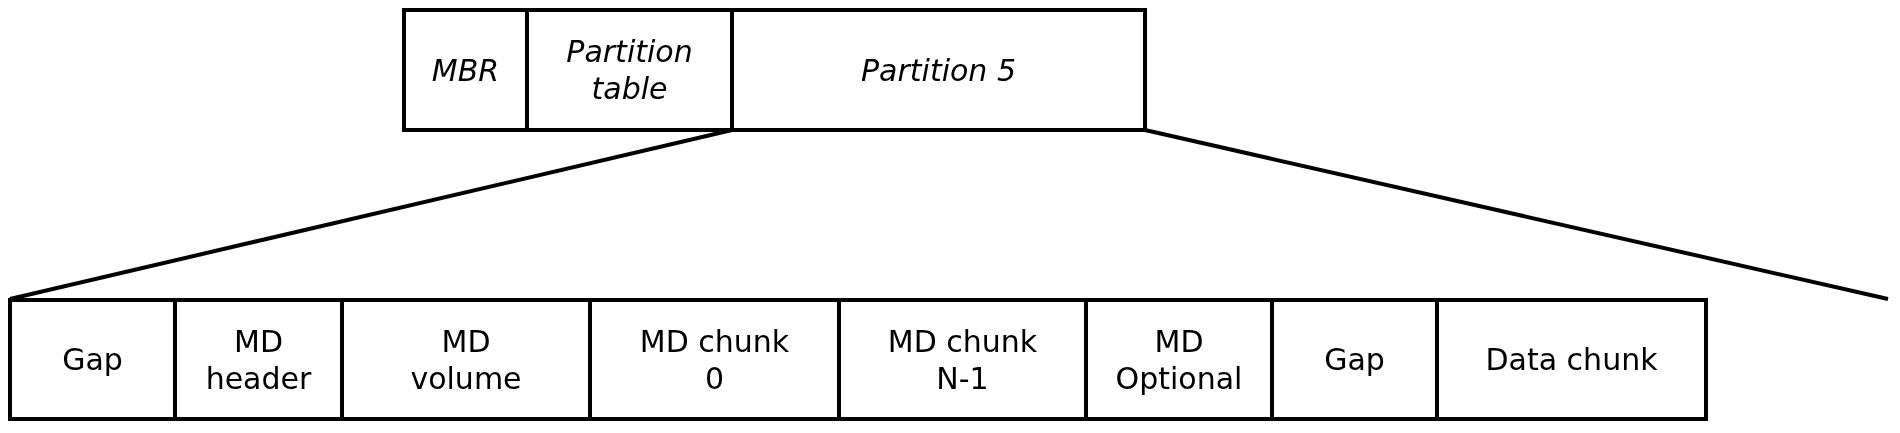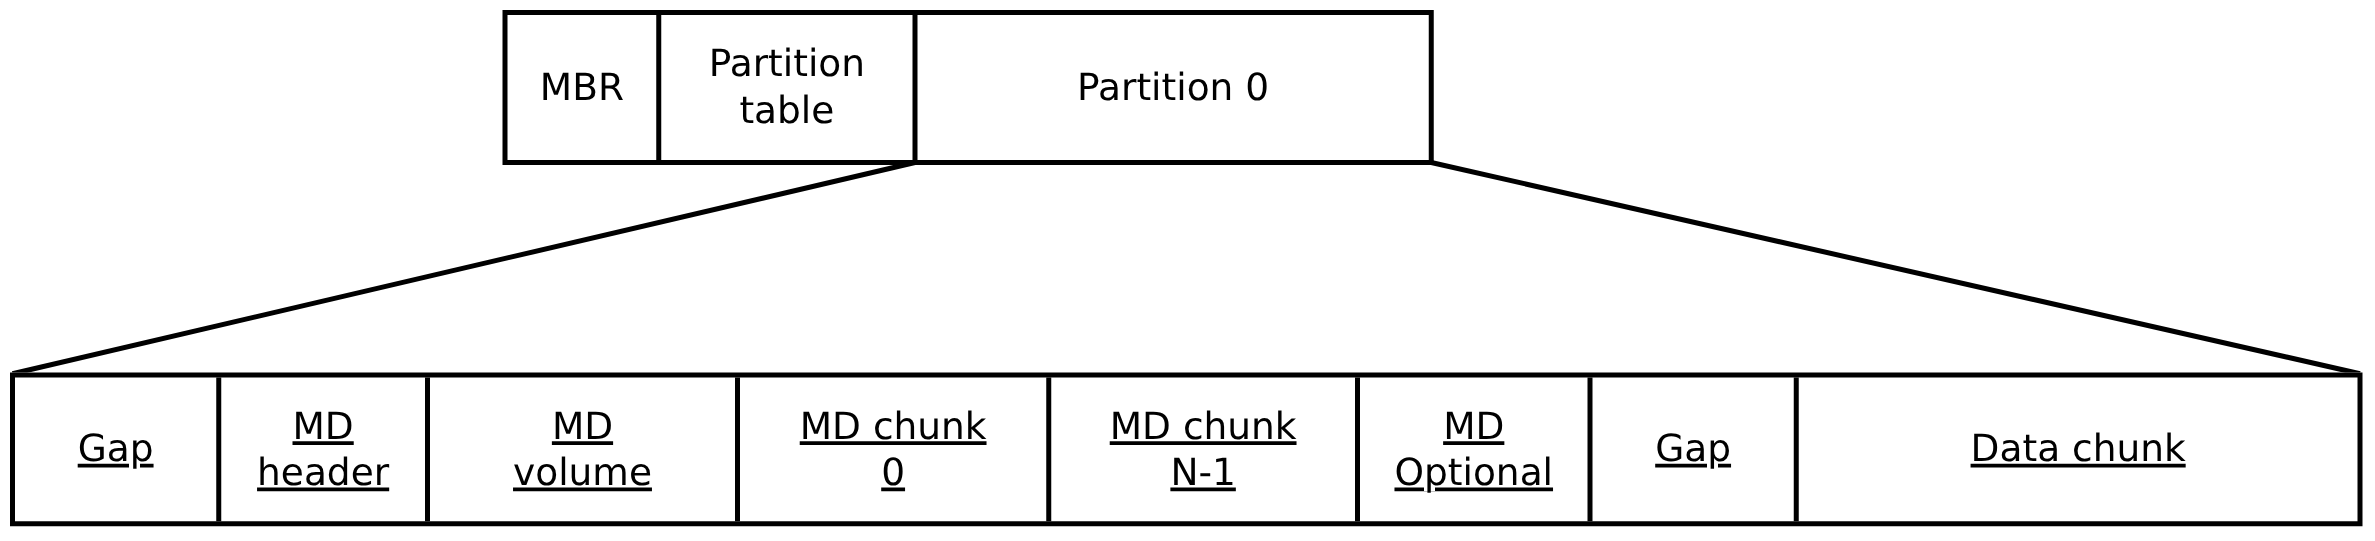--- a/index.html
+++ b/index.html
@@ -21,27 +21,27 @@
     display: flex;
     border: 4px solid #000000;
     box-sizing: border-box;
     background: #ffffff;
   }
   #disk-row {
     left: 402px;
     top: 8px;
     width: 745px;
     height: 124px;
+    font-style: italic;
   }
   #partition-row {
     left: 8px;
     top: 298px;
-    width: 1882px;
+    width: 1700px;
     height: 123px;
-    text-decoration: underline;
   }
   .cell {
     border-right: 4px solid #000000;
     box-sizing: border-box;
     display: flex;
     align-items: center;
     justify-content: center;
     text-align: center;
     white-space: pre-line;
     font-size: 30px;
@@ -60,21 +60,21 @@
 </style>
 </head>
 <body>
 
 <div id="diagram">
 
   <div class="row" id="disk-row">
     <div class="cell" style="flex: 0 0 123px;">MBR</div>
     <div class="cell" style="flex: 0 0 205px;">Partition
 table</div>
-    <div class="cell" style="flex: 1;">Partition 0</div>
+    <div class="cell" style="flex: 1;">Partition 5</div>
   </div>
 
   <svg id="expansion-lines" width="1900" height="433" viewBox="0 0 1900 433">
     <line x1="732" y1="130" x2="10" y2="299" stroke="#000000" stroke-width="4"></line>
     <line x1="1145" y1="130" x2="1888" y2="299" stroke="#000000" stroke-width="4"></line>
   </svg>
 
   <div class="row" id="partition-row">
     <div class="cell" style="flex: 0 0 165px;">Gap</div>
     <div class="cell" style="flex: 0 0 167px;">MD

